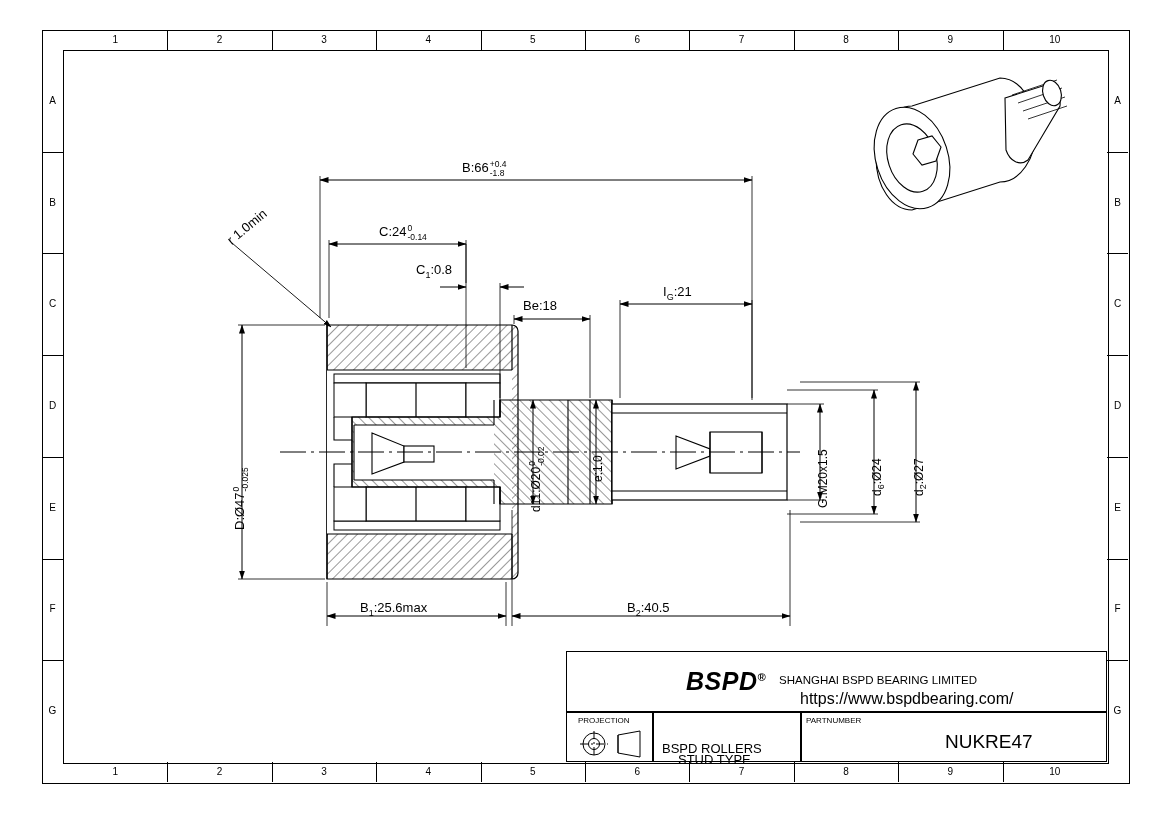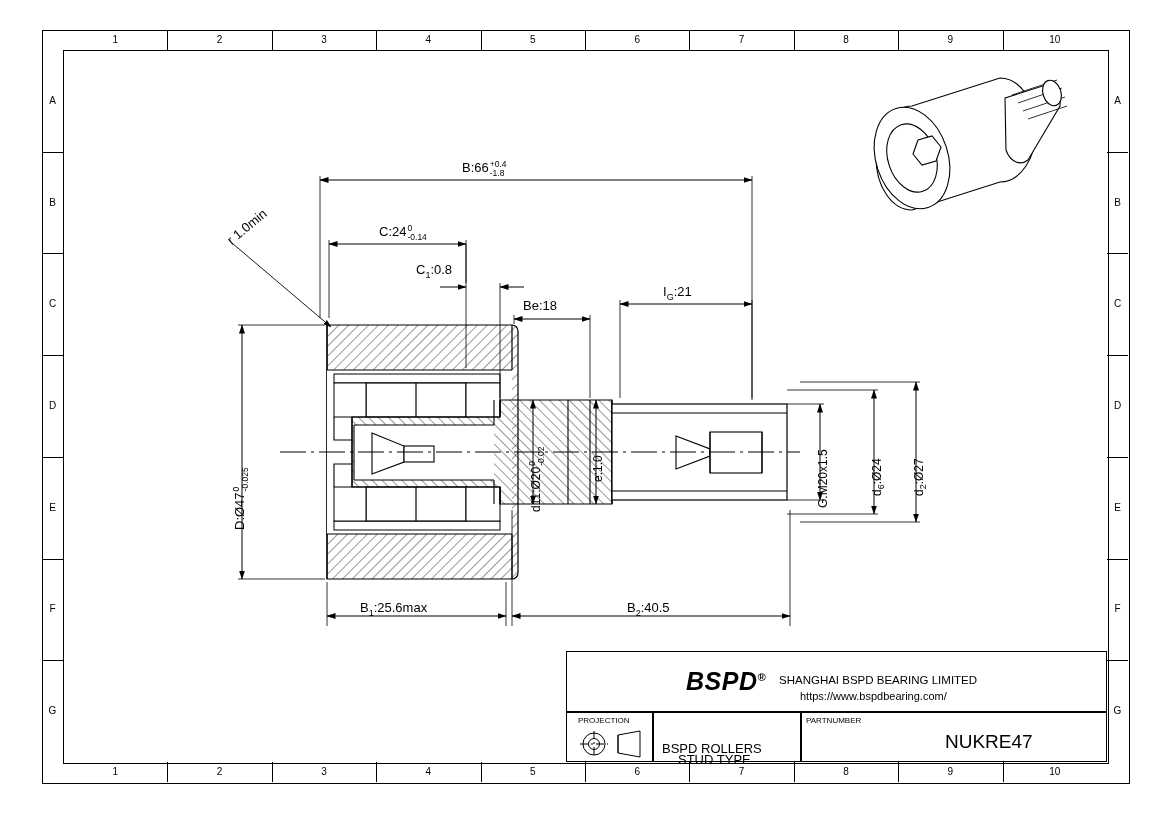--- a/index.html
+++ b/index.html
@@ -21,21 +21,21 @@
   .sub{font-size:9px;vertical-align:sub;}
   .tol{display:inline-block;font-size:8.5px;line-height:1.05;text-align:left;vertical-align:middle;margin-left:1px;}
   .rot{transform-origin:left top;}
 
   
   .tb{position:absolute;border:1.5px solid #000;box-sizing:border-box;}
   .tb-txt{position:absolute;white-space:nowrap;}
   .brand{font-size:25px;font-weight:bold;letter-spacing:.5px;font-style:italic;}
   .brand-sup{font-size:11px;vertical-align:super;}
   .company{font-size:11.5px;}
-  .url{font-size:11px;}
+  .url{font-size:16px;}
   .lbl-tiny{font-size:8px;}
   .mid{font-size:13px;}
   .pn{font-size:19px;}
 
   svg{position:absolute;left:0;top:0;overflow:visible;}
 </style>
 </head>
 <body>
 
 <div id="sheet">

